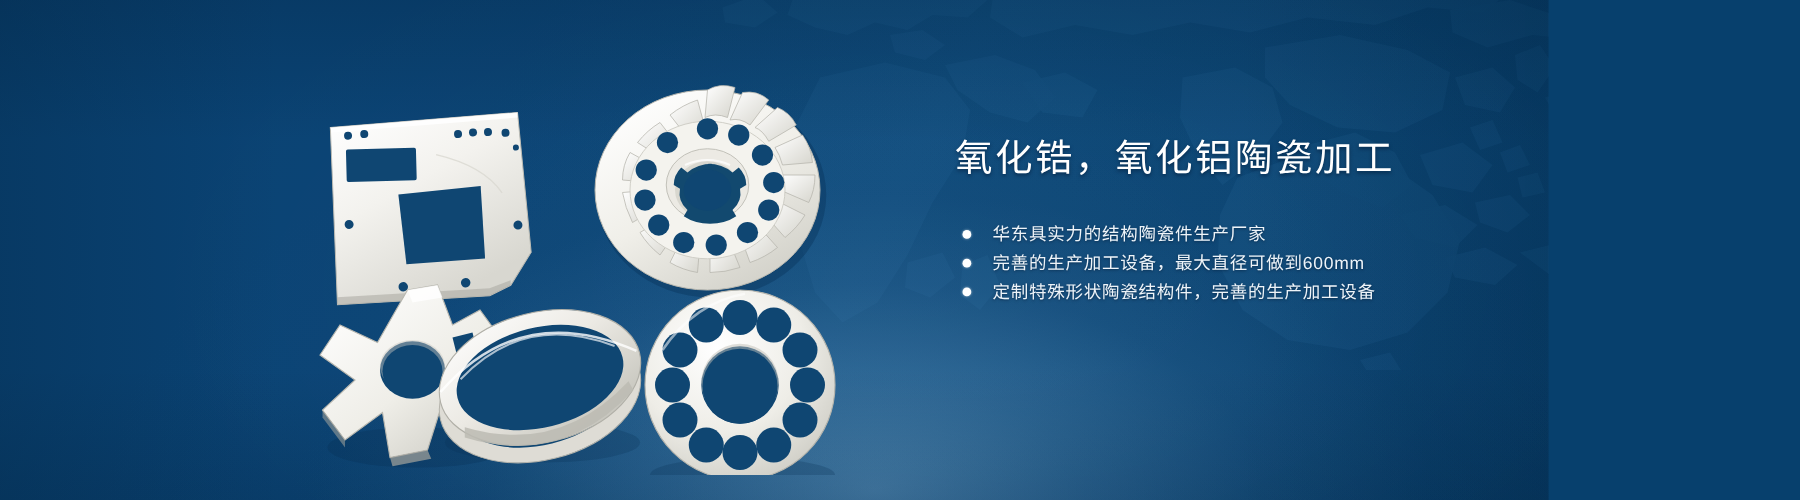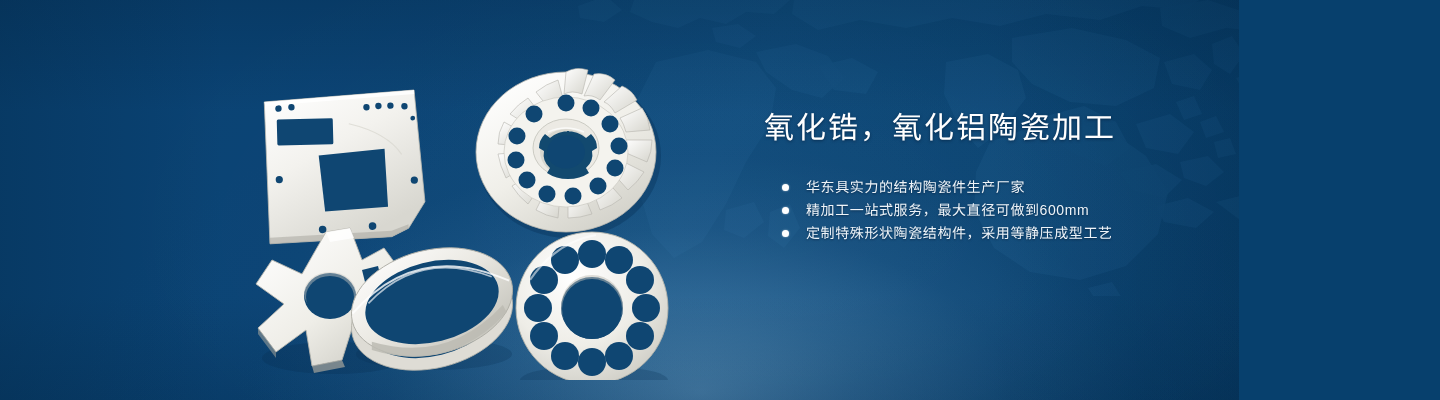--- a/index.html
+++ b/index.html
@@ -46,21 +46,21 @@
   .headline{
     color:#ffffff;
     font-size:30px;
     letter-spacing:2px;
     line-height:40px;
     margin:0 0 28px 0;
     font-weight:400;
     text-shadow:0 1px 3px rgba(0,20,45,0.55);
     white-space:nowrap;
   }
-  .points{list-style:none;margin:16px;padding:0;}
+  .points{list-style:none;margin:4px;padding:0;}
   .points li{
     position:relative;
     padding-left:26px;
     color:#eef4f9;
     font-size:14px;
     line-height:23px;
     letter-spacing:0.6px;
     white-space:nowrap;
     text-shadow:0 1px 2px rgba(0,18,40,0.5);
   }
@@ -323,22 +323,22 @@
 
   <div class="content">
     <h1 class="headline">氧化锆，氧化铝陶瓷加工</h1>
     <ul class="points">
       <li>
         <span class="dot"></span>
         <span>华东具实力的结构陶瓷件生产厂家</span>
       </li>
       <li>
         <span class="dot"></span>
-        <span>精加工一站式服务，最大直径可做到600mm</span>
+        <span>完善的生产加工设备，最大直径可做到600mm</span>
       </li>
       <li>
         <span class="dot"></span>
-        <span>定制特殊形状陶瓷结构件，采用等静压成型工艺</span>
+        <span>定制特殊形状陶瓷结构件，完善的生产加工设备</span>
       </li>
     </ul>
   </div>
 
 </div>
 
 </body></html>

